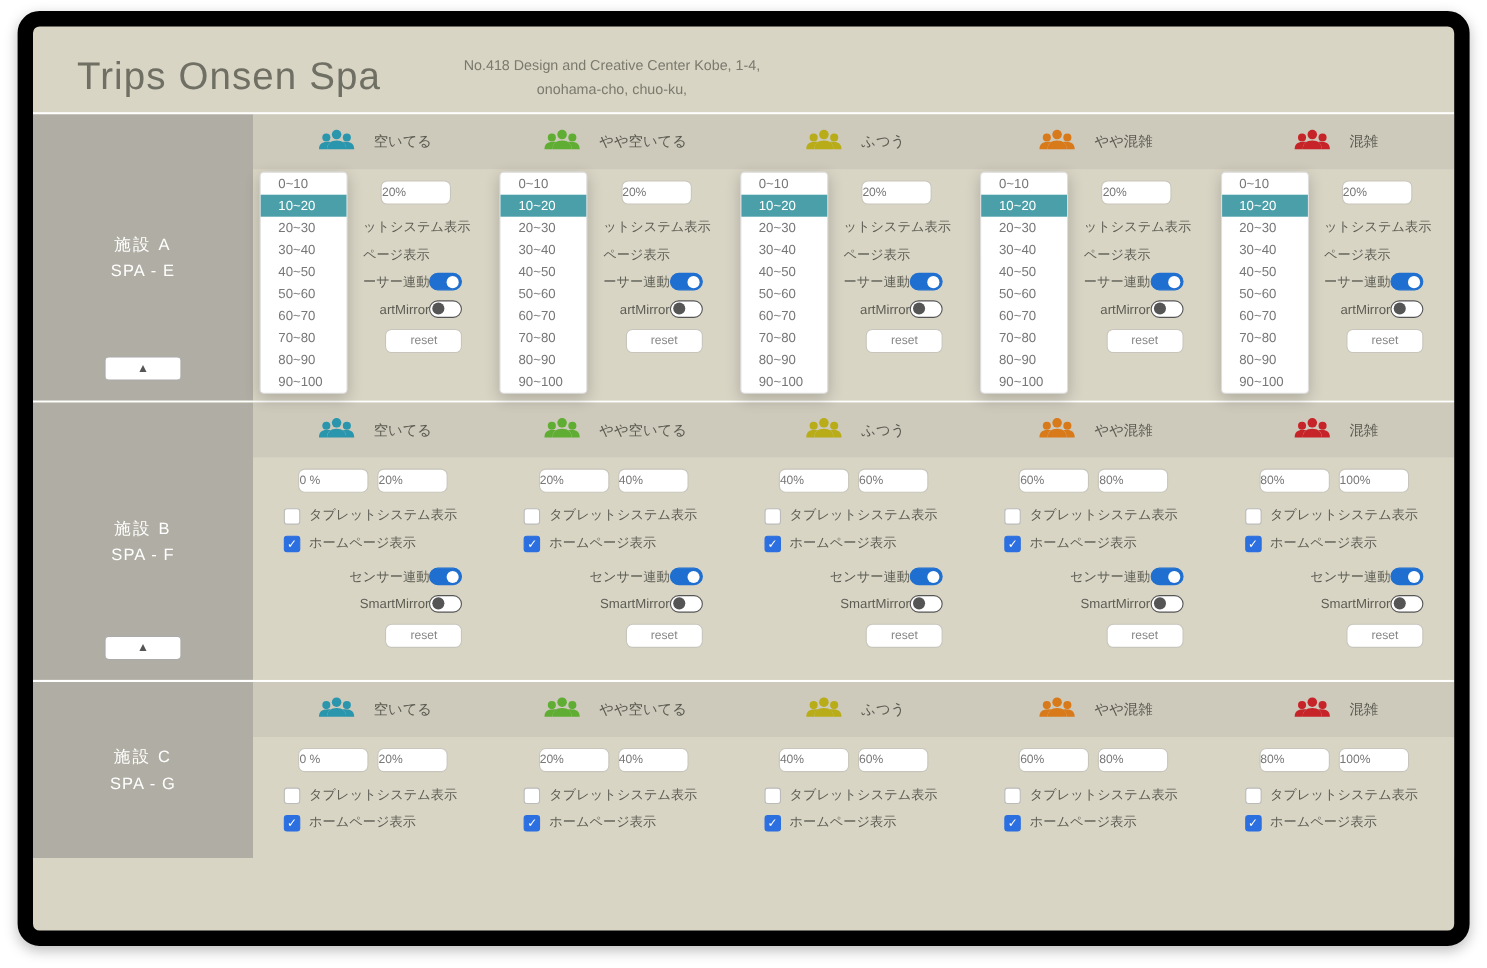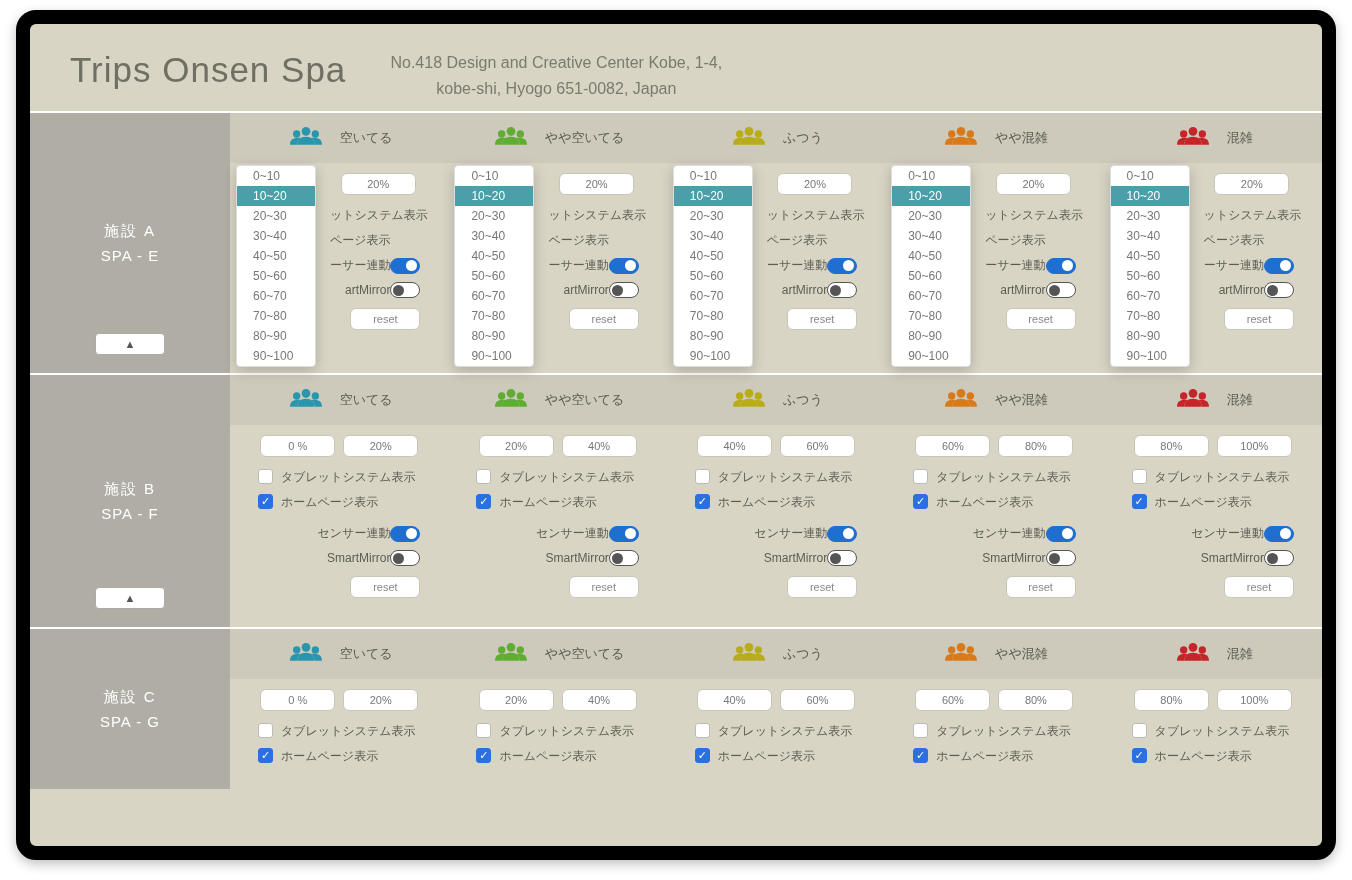--- a/index.html
+++ b/index.html
@@ -37,21 +37,21 @@
     padding: 26px 40px 10px 40px;
     gap: 40px;
   }
   .brand-title {
     font-size: 35px;
     font-weight: 300;
     color: #6f6f63;
     letter-spacing: 1px;
   }
   .address {
-    font-size: 16px;
+    font-size: 13px;
     color: #7a7a6d;
     text-align: center;
     line-height: 1.6;
     flex: 0 0 340px;
   }
   
   .facility {
     display: flex;
     border-top: 2px solid #fff;
   }
@@ -118,30 +118,29 @@
   .pct-pair {
     display: flex;
     gap: 8px;
     justify-content: center;
     margin-bottom: 8px;
   }
   .pct-btn {
     background: #fff;
     border: 1px solid #c8c6bc;
     border-radius: 6px;
-    width: 75px;
+    width: 64px;
     height: 22px;
     font-size: 11px;
     color: #777;
-    text-align: center;
     line-height: 20px;
   }
   .check-line {
     display: flex;
-    align-items: flex-start;
+    align-items: flex-end;
     gap: 8px;
     padding: 4px 0 4px 18px;
   }
   .checkbox {
     width: 15px; height: 15px;
     border: 1px solid #bbb;
     border-radius: 3px;
     background: #fff;
     display: inline-flex;
     align-items: center;
@@ -214,21 +213,21 @@
 </head>
 <body>
 
 <div class="tablet-frame">
   <div class="content">
 
     <div class="header">
       <div class="brand-title">Trips Onsen Spa</div>
       <div class="address">
         <div>No.418 Design and Creative Center Kobe, 1-4,</div>
-        <div>kobe-shi, Hyogo 651-0082, Japan</div>
+        <div>onohama-cho, chuo-ku,</div>
       </div>
     </div>
 
     <div id="facilities">
         <div class="facility facility-a">
           <div class="facility-label">
     <div class="name1">施設 A</div>
     <div class="name2">SPA - E</div>
     <button class="collapse-btn">▲</button>
   </div>

